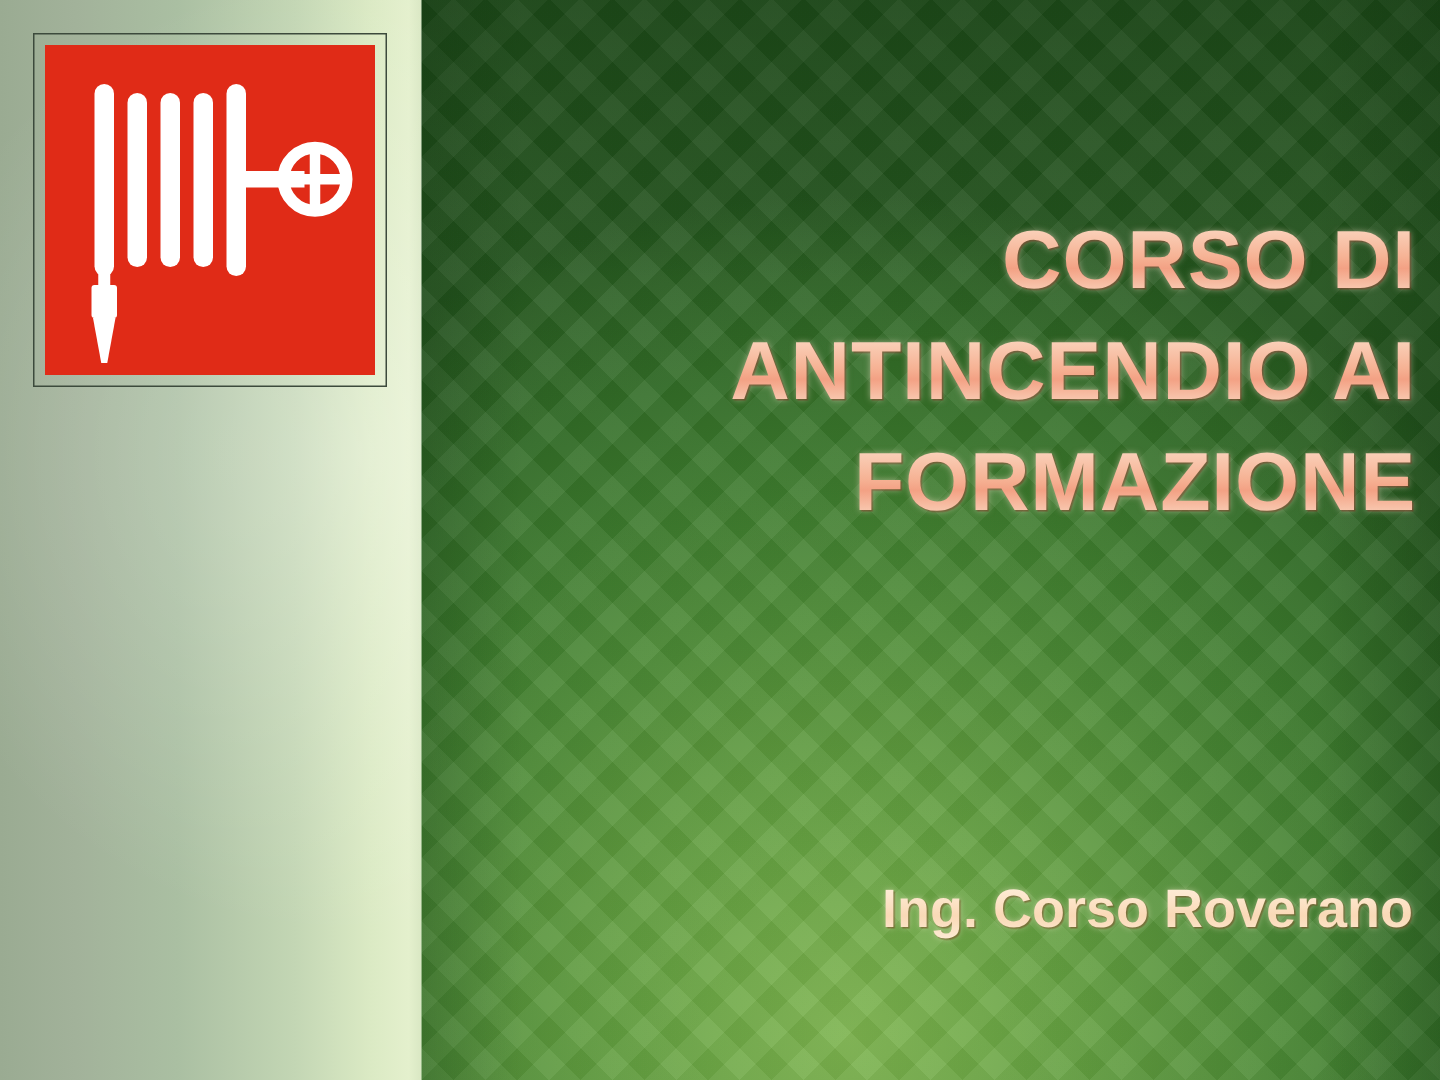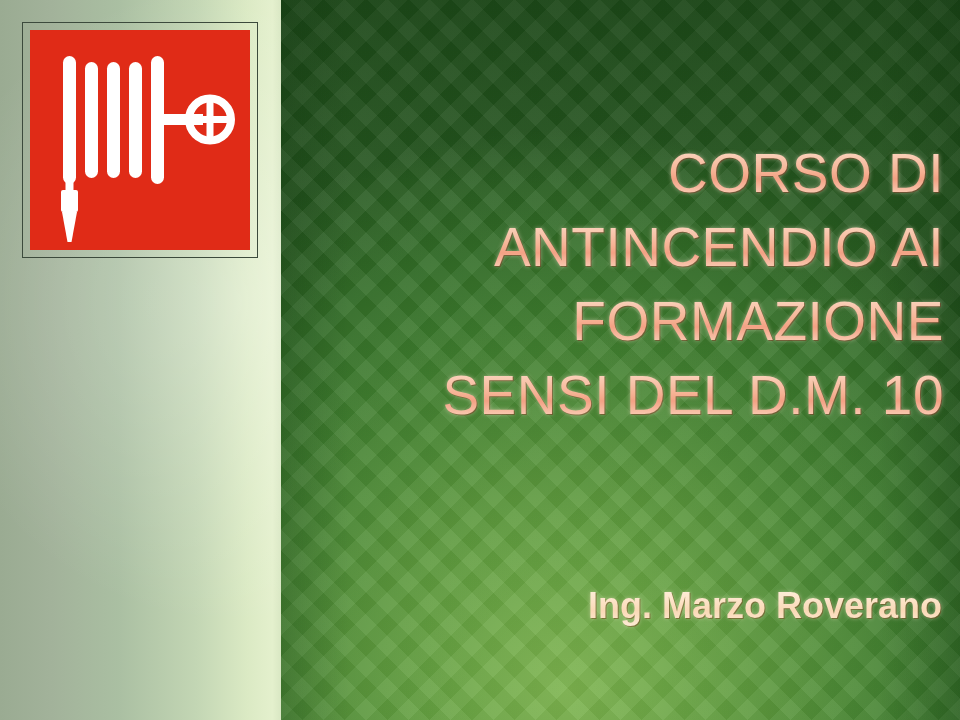--- a/index.html
+++ b/index.html
@@ -130,21 +130,21 @@
   .title-block {
     position: absolute;
     right: 16px;
     top: 136px;
     width: 600px;
     text-align: right;
   }
   .title-line {
     font-size: 55px;
     line-height: 74px;
-    font-weight: normal;
+    font-weight: bold;
     letter-spacing: 0.5px;
     text-transform: uppercase;
     white-space: nowrap;
     background: linear-gradient(to bottom,
       #fbe0cf 0%,
       #fad2bb 22%,
       #f6b294 48%,
       #f3a184 58%,
       #f8c6ad 76%,
       #fde4d6 100%);
@@ -226,20 +226,19 @@
 
         <polygon points="32,182 47,182 41.5,212 37.5,212" fill="#ffffff"></polygon>
       </svg>
     </div>
   </div>
 
   <div class="title-block">
     <div class="title-line">Corso di</div>
     <div class="title-line">Antincendio ai</div>
     <div class="title-line">Formazione</div>
-    <div class="title-line">Sensi del D.M. 10</div>
   </div>
 
   <div class="subtitle-block">
-    <div class="subtitle">Ing. Marzo Roverano</div>
+    <div class="subtitle">Ing. Corso Roverano</div>
   </div>
 
 </div>
 
 </body></html>

